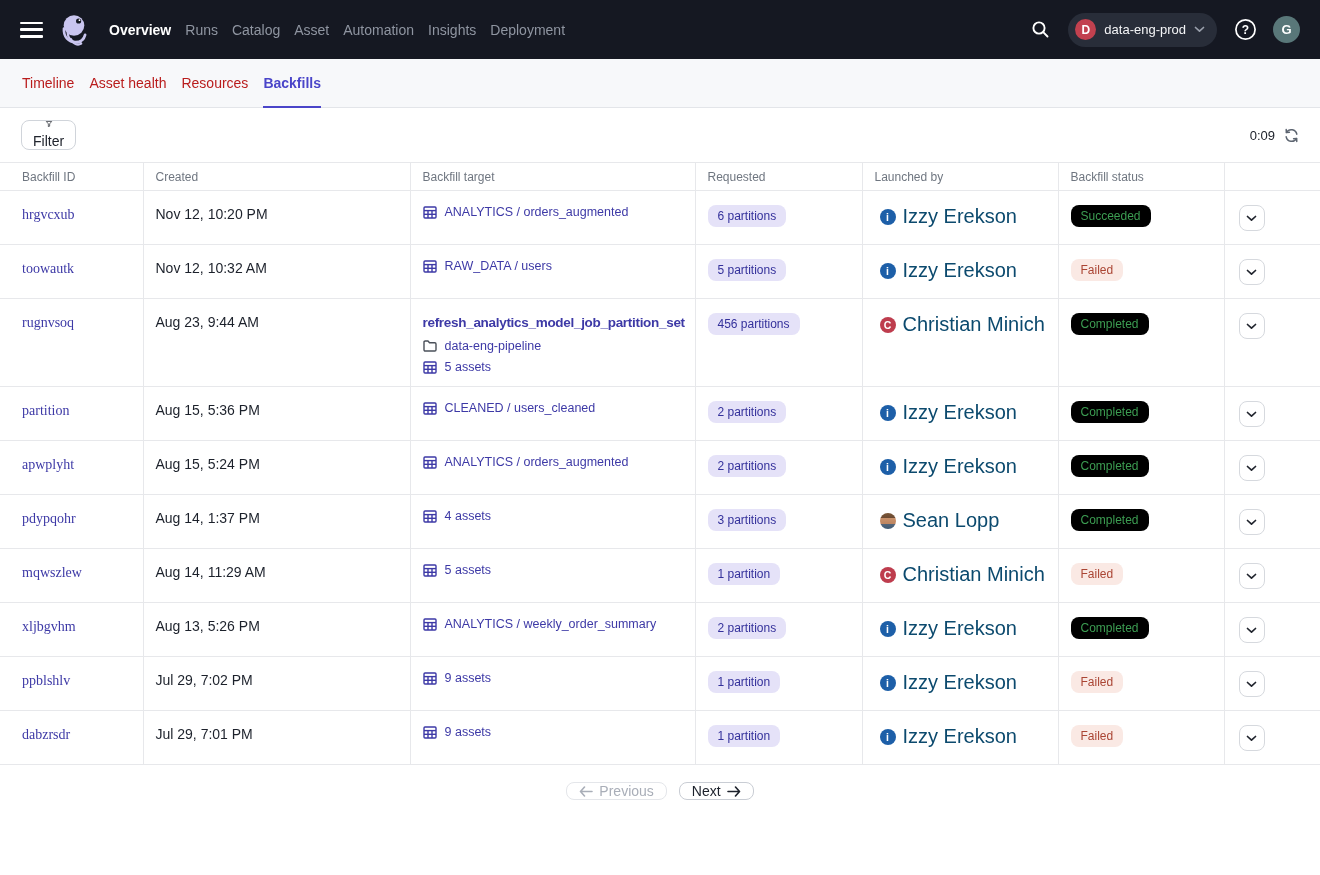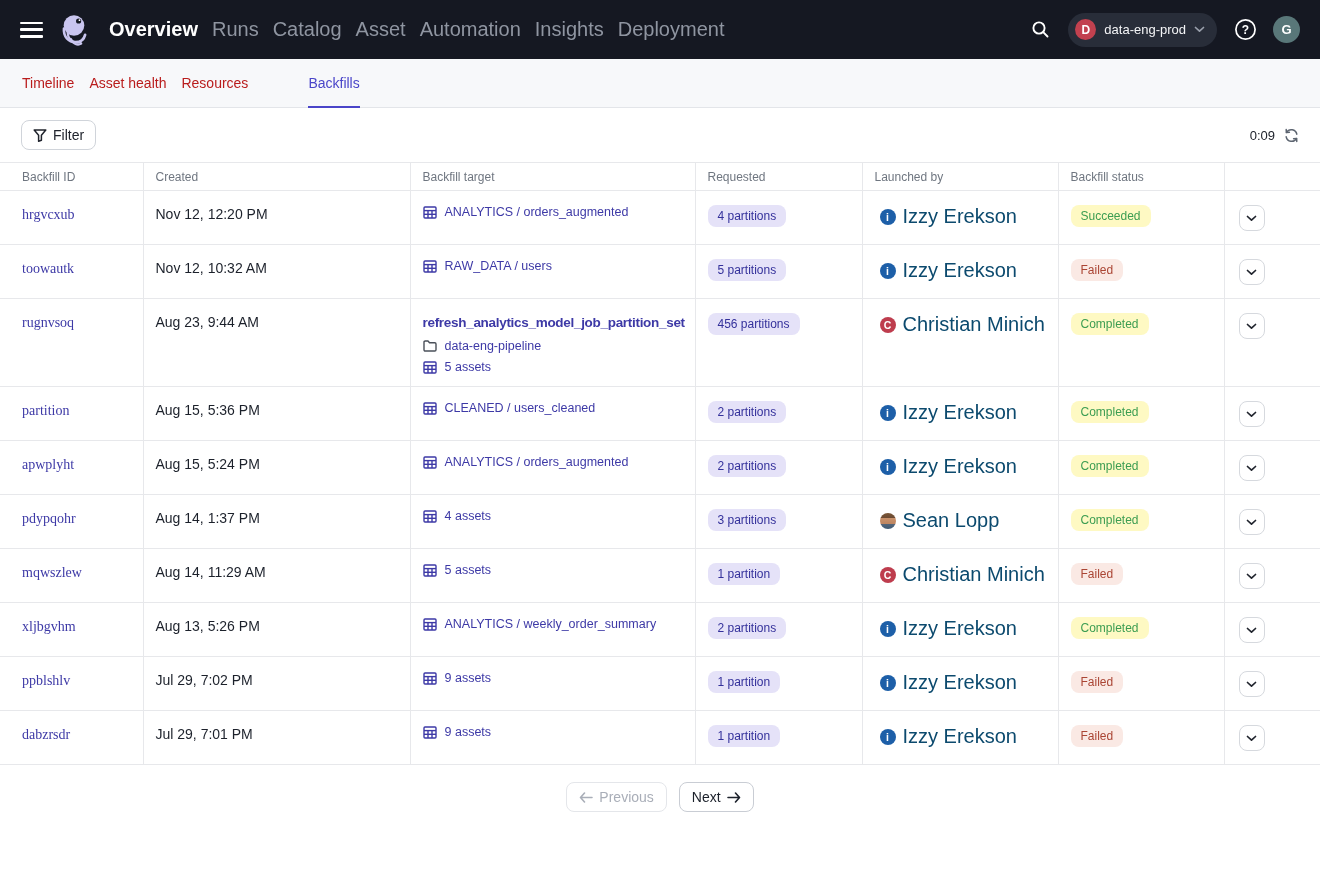--- a/index.html
+++ b/index.html
@@ -5,39 +5,39 @@
   * { margin:0; padding:0; box-sizing:border-box; }
   html,body { width:1320px; height:875px; background:#fff; font-family:"Liberation Sans",sans-serif; overflow:hidden; }
   a { text-decoration:none; }
 
   
   .topnav { height:59px; background:#151822; display:flex; align-items:center; padding:0 20px; }
   .hamburger { width:23px; height:16px; display:flex; flex-direction:column; justify-content:space-between; cursor:pointer; margin-right:14px; }
   .hamburger span { display:block; height:2.5px; background:#fff; border-radius:1px; }
   .logo { width:36px; height:38px; margin-right:16px; margin-top:4px; }
   .navitems { display:flex; align-items:center; gap:14px; list-style:none; }
-  .navitems .nav-item { font-size:20px; font-weight:500; color:#8F95A1; cursor:pointer; }
+  .navitems .nav-item { font-size:14px; font-weight:500; color:#8F95A1; cursor:pointer; }
   .navitems .nav-item.active { color:#fff; font-weight:600; }
   .nav-right { margin-left:auto; display:flex; align-items:center; gap:16px; }
   .searchbtn { width:24px; height:24px; display:flex; align-items:center; justify-content:center; cursor:pointer; }
   .deploy-pill { height:34px; background:#282D39; border-radius:17px; display:flex; align-items:center; gap:8px; padding:0 12px 0 7px; cursor:pointer; }
   .deploy-initial { width:21px; height:21px; border-radius:50%; background:#C2414F; color:#fff; font-size:12px; font-weight:700; display:flex; align-items:center; justify-content:center; }
   .deploy-name { color:#F4F5F7; font-size:13px; font-weight:500; }
   .helpbtn { width:24px; height:24px; display:flex; align-items:center; justify-content:center; cursor:pointer; }
   .user-avatar { width:27px; height:27px; border-radius:50%; background:#597779; color:#fff; font-size:13px; font-weight:600; display:flex; align-items:center; justify-content:center; cursor:pointer; }
 
   
   .tabbar { height:49px; background:#F7F8FA; border-bottom:1px solid #E3E5E9; display:flex; align-items:stretch; gap:15px; padding:0 22px; }
   .tab { position:relative; display:flex; align-items:center; font-size:14px; font-weight:500; color:#b91c1c; cursor:pointer; }
-  .tab.active { color:#4A45C9; font-weight:400;margin-left:45px; }
+  .tab.active { color:#4A45C9; font-weight:700; }
   .tab.active::after { content:""; position:absolute; left:0; right:0; bottom:-1px; height:2px; background:#4A45C9; }
 
   
   .toolbar { height:54px; display:flex; align-items:center; padding:0 21px; }
-  .filter-btn { height:30px; display:inline-flex; align-items:center; gap:6px; padding:0 11px; border:1px solid #D0D4DA; border-radius:8px; background:#fff; font-size:14px; color:#20242D; font-family:inherit; cursor:pointer; }
+  .filter-btn { height:30px; display:inline-flex; align-items:center; gap:6px; padding:0 11px; border:1px solid #D0D4DA; border-radius:8px; background:#fff; font-size:14px; color:#20242D; font-family:inherit; cursor:pointer;flex-direction:column; }
   .toolbar-right { margin-left:auto; display:flex; align-items:center; gap:9px; }
   .refresh-timer { font-size:13px; color:#20242D; }
   .refresh-icon { display:flex; align-items:center; cursor:pointer; }
 
   
   table { width:1320px; border-collapse:collapse; table-layout:fixed; }
   col.c0{width:143px;} col.c1{width:267px;} col.c2{width:285px;} col.c3{width:167px;} col.c4{width:196px;} col.c5{width:166px;} col.c6{width:96px;}
   thead th { border-top:1px solid #E7E8EB; border-bottom:1px solid #E7E8EB; border-right:1px solid #E7E8EB; height:28px; font-size:12px; font-weight:400; color:#6F7680; text-align:left; padding:0 12px; }
   thead th:first-child { padding-left:22px; }
   thead th:last-child { border-right:none; }
@@ -49,27 +49,27 @@
   .tgt-primary { display:inline-block; font-size:13.5px; letter-spacing:-0.3px; font-weight:700; color:#3D39A6; cursor:pointer; margin-bottom:9px; }
   .tgt-line { display:flex; align-items:center; gap:8px; }
   .tgt-line + .tgt-line { margin-top:7px; }
   .tgt-line a { font-size:12.5px; color:#3D39A6; cursor:pointer; }
   .badge-partitions { display:inline-block; background:#E5E2F8; color:#34319B; font-size:12px; padding:4px 10px; border-radius:8px; }
   .launch { display:flex; align-items:center; gap:7px; padding-left:5px; }
   .launch-name { font-size:20px; color:#0c4a6e; }
   .mini-avatar { width:16px; height:16px; border-radius:50%; color:#fff; font-size:10.5px; font-weight:700; display:flex; align-items:center; justify-content:center; flex:none; }
   .mini-avatar.photo { background:linear-gradient(180deg,#7A5638 0%,#6B4A33 30%,#C9916B 32%,#BD8560 68%,#53657A 70%,#3E5A74 100%); }
   .status-badge { display:inline-block; font-size:12px; padding:4px 10px; border-radius:8px; }
-  .status-badge.success { background:#fef9c3; color:#3C9D52; }
+  .status-badge.success { background:#000000; color:#3C9D52; }
   .status-badge.failure { background:#FAE9E4; color:#AA4534; }
   .chev-btn { width:26px; height:26px; border:1px solid #D6D9DE; border-radius:8px; background:#fff; display:flex; align-items:center; justify-content:center; cursor:pointer; margin-left:2px; }
 
   
   .pagination { display:flex; justify-content:center; gap:12px; margin-top:17px; }
-  .page-btn { height:30px; display:inline-flex; align-items:center; gap:6px; padding:0 12px; border-radius:8px; background:#fff; font-size:14px; font-family:inherit; cursor:pointer; }
+  .page-btn { height:18px; display:inline-flex; align-items:center; gap:6px; padding:0 12px; border-radius:8px; background:#fff; font-size:14px; font-family:inherit; cursor:pointer; }
   .page-btn.prev { border:1px solid #E4E6EA; color:#A9AEB8; cursor:default; }
   .page-btn.next { border:1px solid #C9CDD4; color:#1C212B; }
 </style>
 </head>
 <body>
 
 <header class="topnav">
   <div class="hamburger">
       <span></span>
       <span></span>
@@ -160,34 +160,34 @@
         <th>Backfill target</th>
         <th>Requested</th>
         <th>Launched by</th>
         <th>Backfill status</th>
         <th></th>
       </tr>
     </thead>
   <tbody>
       <tr>
     <td><a class="id-link">hrgvcxub</a></td>
-    <td><span class="created">Nov 12, 12:20 PM</span></td>
+    <td><span class="created">Nov 12, 10:20 PM</span></td>
     <td>
           <div class="tgt-line">
             <svg width="14" height="13" viewBox="0 0 14 13">
               <rect x="1" y="1" width="12" height="11" rx="1" fill="none" stroke="#3D39A6" stroke-width="1.4"></rect>
               <line x1="1" y1="4.6" x2="13" y2="4.6" stroke="#3D39A6" stroke-width="1.4"></line>
               <line x1="5" y1="4.6" x2="5" y2="12" stroke="#3D39A6" stroke-width="1.4"></line>
               <line x1="9" y1="4.6" x2="9" y2="12" stroke="#3D39A6" stroke-width="1.4"></line>
               <line x1="1" y1="8.3" x2="13" y2="8.3" stroke="#3D39A6" stroke-width="1.4"></line>
             </svg>
             <a>ANALYTICS / orders_augmented</a>
           </div>
         </td>
-    <td><span class="badge-partitions">4 partitions</span></td>
+    <td><span class="badge-partitions">6 partitions</span></td>
     <td>
           <div class="launch">
             <span class="mini-avatar" style="background:#1D5FA8">i</span>
             <span class="launch-name">Izzy Erekson</span>
           </div>
         </td>
     <td><span class="status-badge success">Succeeded</span></td>
     <td>
           <button class="chev-btn">
             <svg width="11" height="7" viewBox="0 0 11 7">

